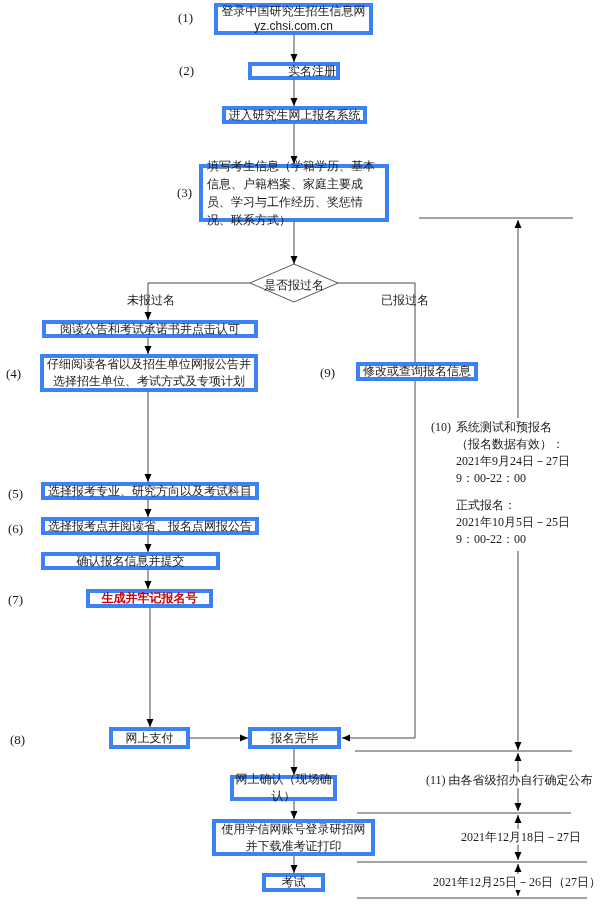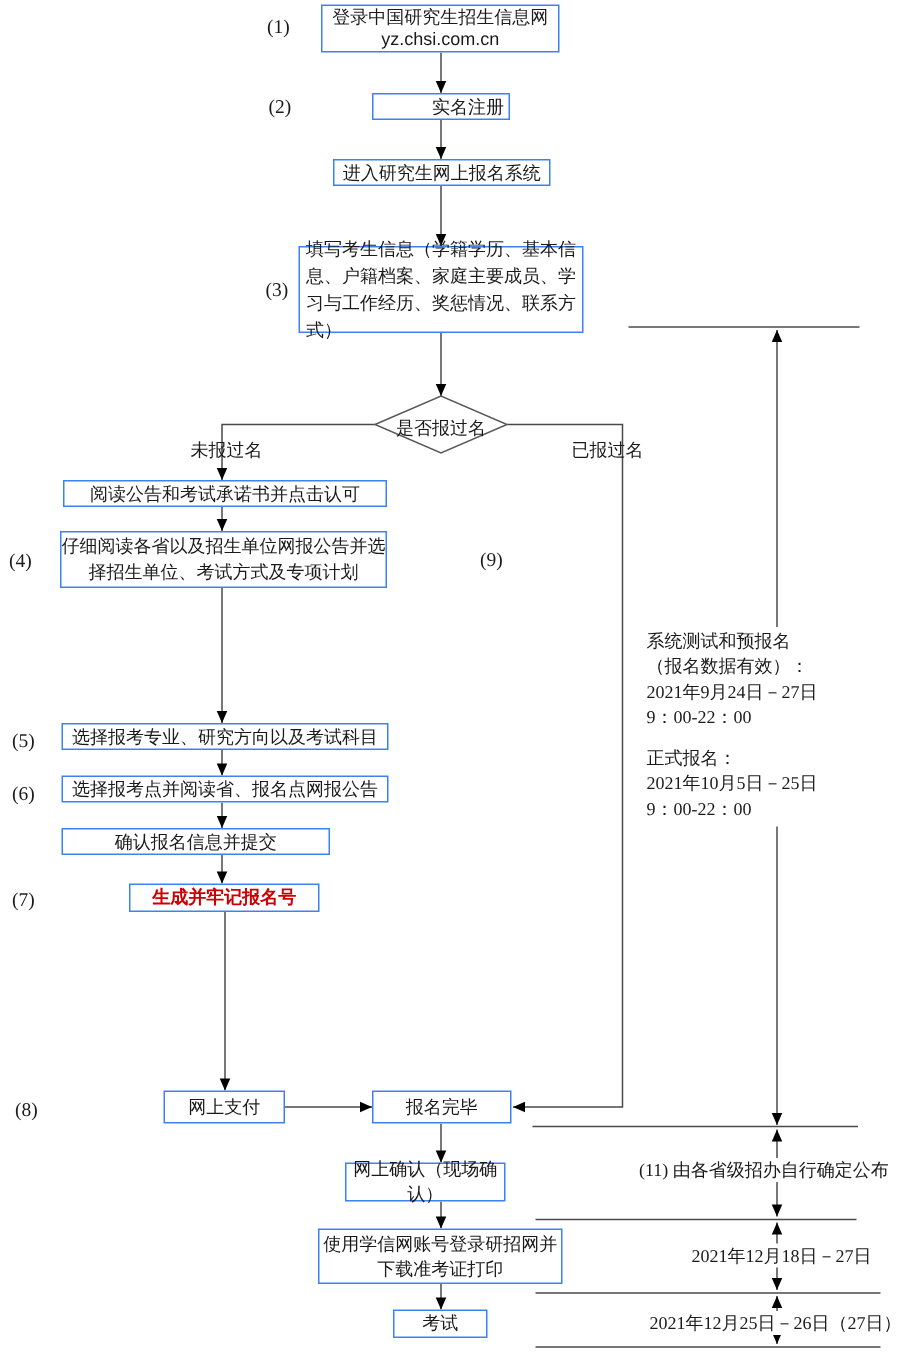--- a/index.html
+++ b/index.html
@@ -1,19 +1,19 @@
 <!DOCTYPE html>
 <html><head>
 <meta charset="utf-8">
 <style>
   html,body{margin:0;padding:0;background:#fff;}
   #stage{position:relative;width:600px;height:904px;background:#fff;overflow:hidden;
          font-family:"Liberation Sans","DejaVu Sans",sans-serif;color:#1a1a1a;}
   #connectors{position:absolute;left:0;top:0;z-index:1;}
-  .box{position:absolute;background:#fff;border:1px solid #3b82f6;box-sizing:border-box;
+  .box{position:absolute;background:#fff;border:4px solid #3b82f6;box-sizing:border-box;
        display:flex;flex-direction:column;align-items:center;justify-content:center;
        text-align:center;font-size:12px;line-height:17px;z-index:2;}
   .box.left-align{align-items:flex-start;text-align:left;padding:2px 4px;line-height:18px;}
   .red-bold{color:#cc0000;font-weight:bold;}
   .lbl{position:absolute;z-index:2;font-family:"Liberation Serif","DejaVu Serif",serif;
        font-size:13px;line-height:14px;white-space:nowrap;}
   .branch{position:absolute;z-index:2;font-size:12px;white-space:nowrap;}
   .diamond-text{position:absolute;z-index:2;font-size:12px;text-align:center;}
   .note{position:absolute;z-index:2;background:#fff;font-family:"Liberation Serif","DejaVu Serif",serif;
         font-size:12px;line-height:16px;white-space:nowrap;padding:0 3px;}
@@ -115,40 +115,42 @@
 
   <div class="diamond-text" style="left:250px;top:277px;width:88px;">是否报过名</div>
 
   <span class="branch" style="left:127px;top:292px;">未报过名</span>
   <span class="branch" style="left:381px;top:292px;">已报过名</span>
 
   <div class="box" style="left:42px;top:320px;width:216px;height:18px;">阅读公告和考试承诺书并点击认可</div>
 
   <div class="box" style="left:40px;top:354px;width:218px;height:38px;">仔细阅读各省以及招生单位网报公告并选择招生单位、考试方式及专项计划</div>
 
+  <div class="box" style="left:356px;top:362px;width:122px;height:19px;">修改或查询报名信息</div>
 
   <div class="box" style="left:41px;top:482px;width:218px;height:18px;">选择报考专业、研究方向以及考试科目</div>
 
   <div class="box" style="left:41px;top:517px;width:218px;height:18px;">选择报考点并阅读省、报名点网报公告</div>
 
   <div class="box" style="left:41px;top:552px;width:179px;height:18px;">确认报名信息并提交</div>
 
   <div class="box red-bold" style="left:86px;top:589px;width:127px;height:19px;">生成并牢记报名号</div>
 
   <div class="box" style="left:109px;top:727px;width:81px;height:22px;">网上支付</div>
 
   <div class="box" style="left:248px;top:727px;width:93px;height:22px;">报名完毕</div>
 
   <div class="box" style="left:230px;top:775px;width:107px;height:26px;">网上确认（现场确认）</div>
 
   <div class="box" style="left:212px;top:819px;width:163px;height:37px;">使用学信网账号登录研招网并下载准考证打印</div>
 
   <div class="box" style="left:262px;top:873px;width:63px;height:19px;">考试</div>
 
   <div class="note" id="note10" style="left:431px;top:418px;">
+    <div>(10)</div>
     <div class="lines">
       <div>系统测试和预报名</div>
       <div>（报名数据有效）：</div>
       <div>2021年9月24日－27日</div>
       <div>9：00-22：00</div>
       <div class="grp2">正式报名：</div>
       <div>2021年10月5日－25日</div>
       <div>9：00-22：00</div>
     </div>
   </div>

